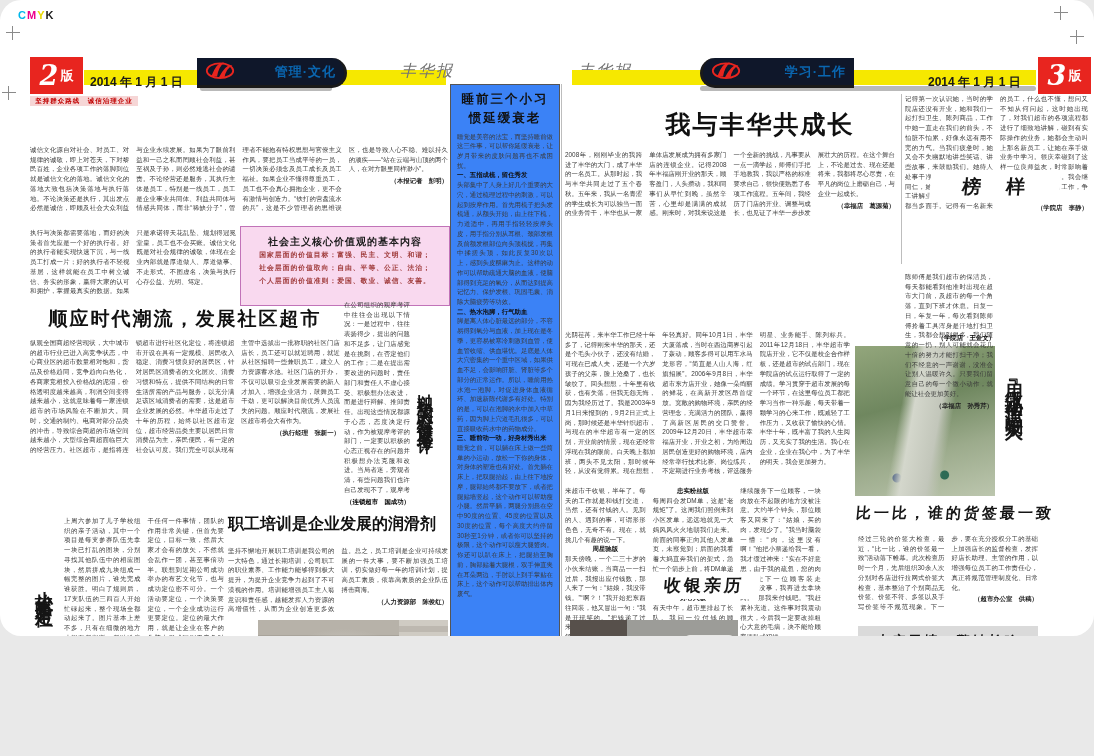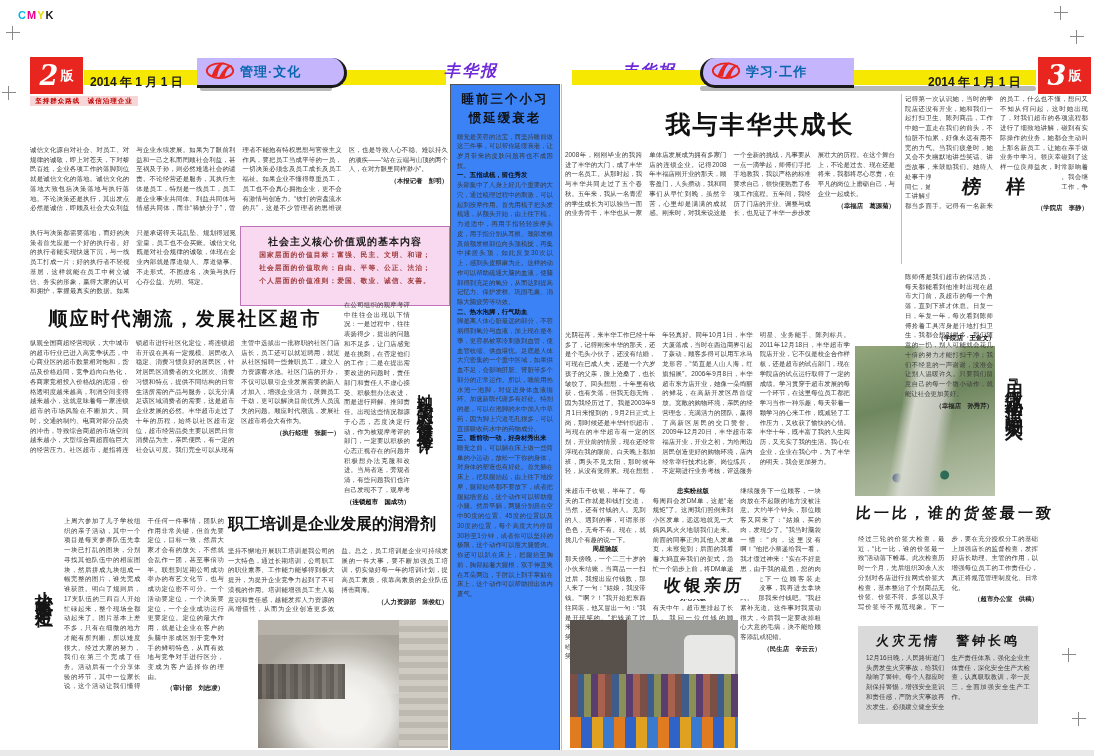--- a/index.html
+++ b/index.html
@@ -1,40 +1,40 @@
 <!DOCTYPE html>
 <html><head>
 <meta charset="utf-8">
 <style>
   html,body{margin:0;padding:0;background:#e9e9e9;}
-  #sheet{position:relative;width:1094px;height:750px;background:#ffffff;overflow:hidden;
-         font-family:"Liberation Sans",sans-serif;}
+  #sheet{position:relative;width:1094px;height:636px;background:#ffffff;overflow:hidden;
+         font-family:"Liberation Sans",sans-serif;border-radius:21px;}
   .abs{position:absolute;}
   .body-text{font-size:6.4px;line-height:1.52;color:#3a3a3a;text-align:justify;overflow:hidden;}
   .cols2{column-count:2;column-gap:7px;}
   .cols3{column-count:3;column-gap:7px;}
   .cols4{column-count:4;column-gap:7px;}
   .byline{display:block;text-align:right;font-weight:bold;color:#222;margin-top:2px;}
   .subhead{display:block;font-weight:bold;color:#111;}
   .subhead.center{text-align:center;}
   .headline{font-weight:900;color:#101010;text-align:center;letter-spacing:2px;white-space:nowrap;}
   .serif-head{font-family:"DejaVu Serif","Liberation Serif",serif;font-weight:bold;color:#101010;}
   .calli{font-family:"DejaVu Serif","Liberation Serif",serif;font-weight:bold;color:#151515;
          transform:skewX(-5deg);letter-spacing:3px;white-space:nowrap;}
   .vtitle{writing-mode:vertical-rl;text-orientation:upright;font-family:"DejaVu Serif","Liberation Serif",serif;
           font-weight:bold;color:#151515;letter-spacing:4px;text-align:center;}
   .pagebox{background:#e8251f;color:#fff;text-align:center;display:flex;align-items:center;justify-content:center;gap:2px;}
   .pagebox .num{font-size:27px;font-weight:900;font-family:"DejaVu Serif",serif;font-style:italic;}
   .pagebox .word{font-size:13px;font-weight:bold;}
   .yellowbar{background:#f6e800;}
   .graybar{background:#b9b9b9;border-radius:3px;}
   .datetxt{font-size:12px;font-weight:bold;color:#1a1a1a;white-space:nowrap;}
-  .masthead{font-family:"DejaVu Serif","Liberation Serif",serif;font-style:italic;font-weight:bold;
-            color:#6d28d9;font-size:16px;letter-spacing:2px;white-space:nowrap;margin-left:44px;}
-  .tab{background:#c4b5fd;display:flex;align-items:center;gap:5px;padding:0 8px;}
+  .masthead{font-family:"DejaVu Serif","Liberation Serif",serif;font-style:italic;font-weight:normal;
+            color:#737373;font-size:16px;letter-spacing:2px;white-space:nowrap;}
+  .tab{background:#0f172a;display:flex;align-items:center;gap:5px;padding:0 8px;justify-content:space-between;}
   .tab-l{border-radius:0 16px 16px 0;border-bottom:3px solid #1a1a1a;border-right:3px solid #1a1a1a;}
   .tab-r{border-radius:16px 0 0 16px;border-bottom:3px solid #1a1a1a;border-left:3px solid #1a1a1a;}
   .sectiontitle{color:#0a66b0;font-size:13px;font-weight:bold;letter-spacing:1px;white-space:nowrap;}
   .slogan{background:#f6d6d6;color:#c00000;font-weight:bold;font-size:6.5px;display:flex;
           align-items:center;justify-content:center;letter-spacing:1px;white-space:nowrap;}
   .valuesbox{background:#f9d9ef;border:1px solid #c173b8;text-align:center;overflow:hidden;}
   .valuesbox .vb-title{font-size:10px;font-weight:bold;color:#1a1a1a;margin-top:8px;letter-spacing:1px;}
   .valuesbox .vb-line{font-family:"DejaVu Serif",serif;font-size:6.8px;font-weight:bold;color:#a03c3c;
                       line-height:1.9;letter-spacing:1px;}
   .sleepbox{border:1px solid #555;padding:5px 6px;background:#3b82f6;}

